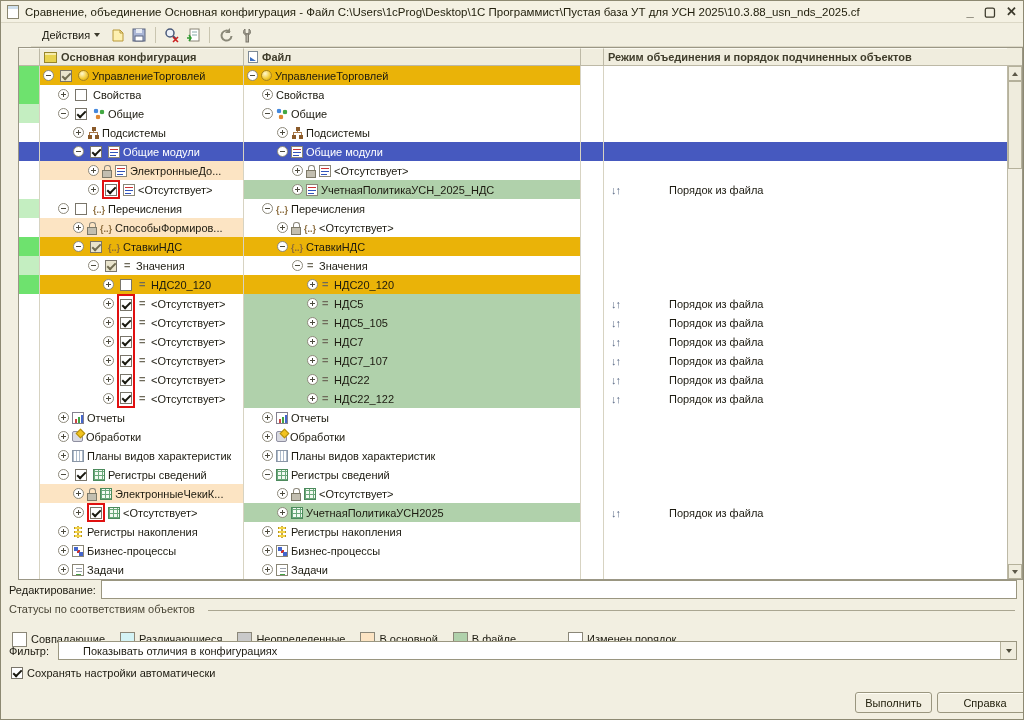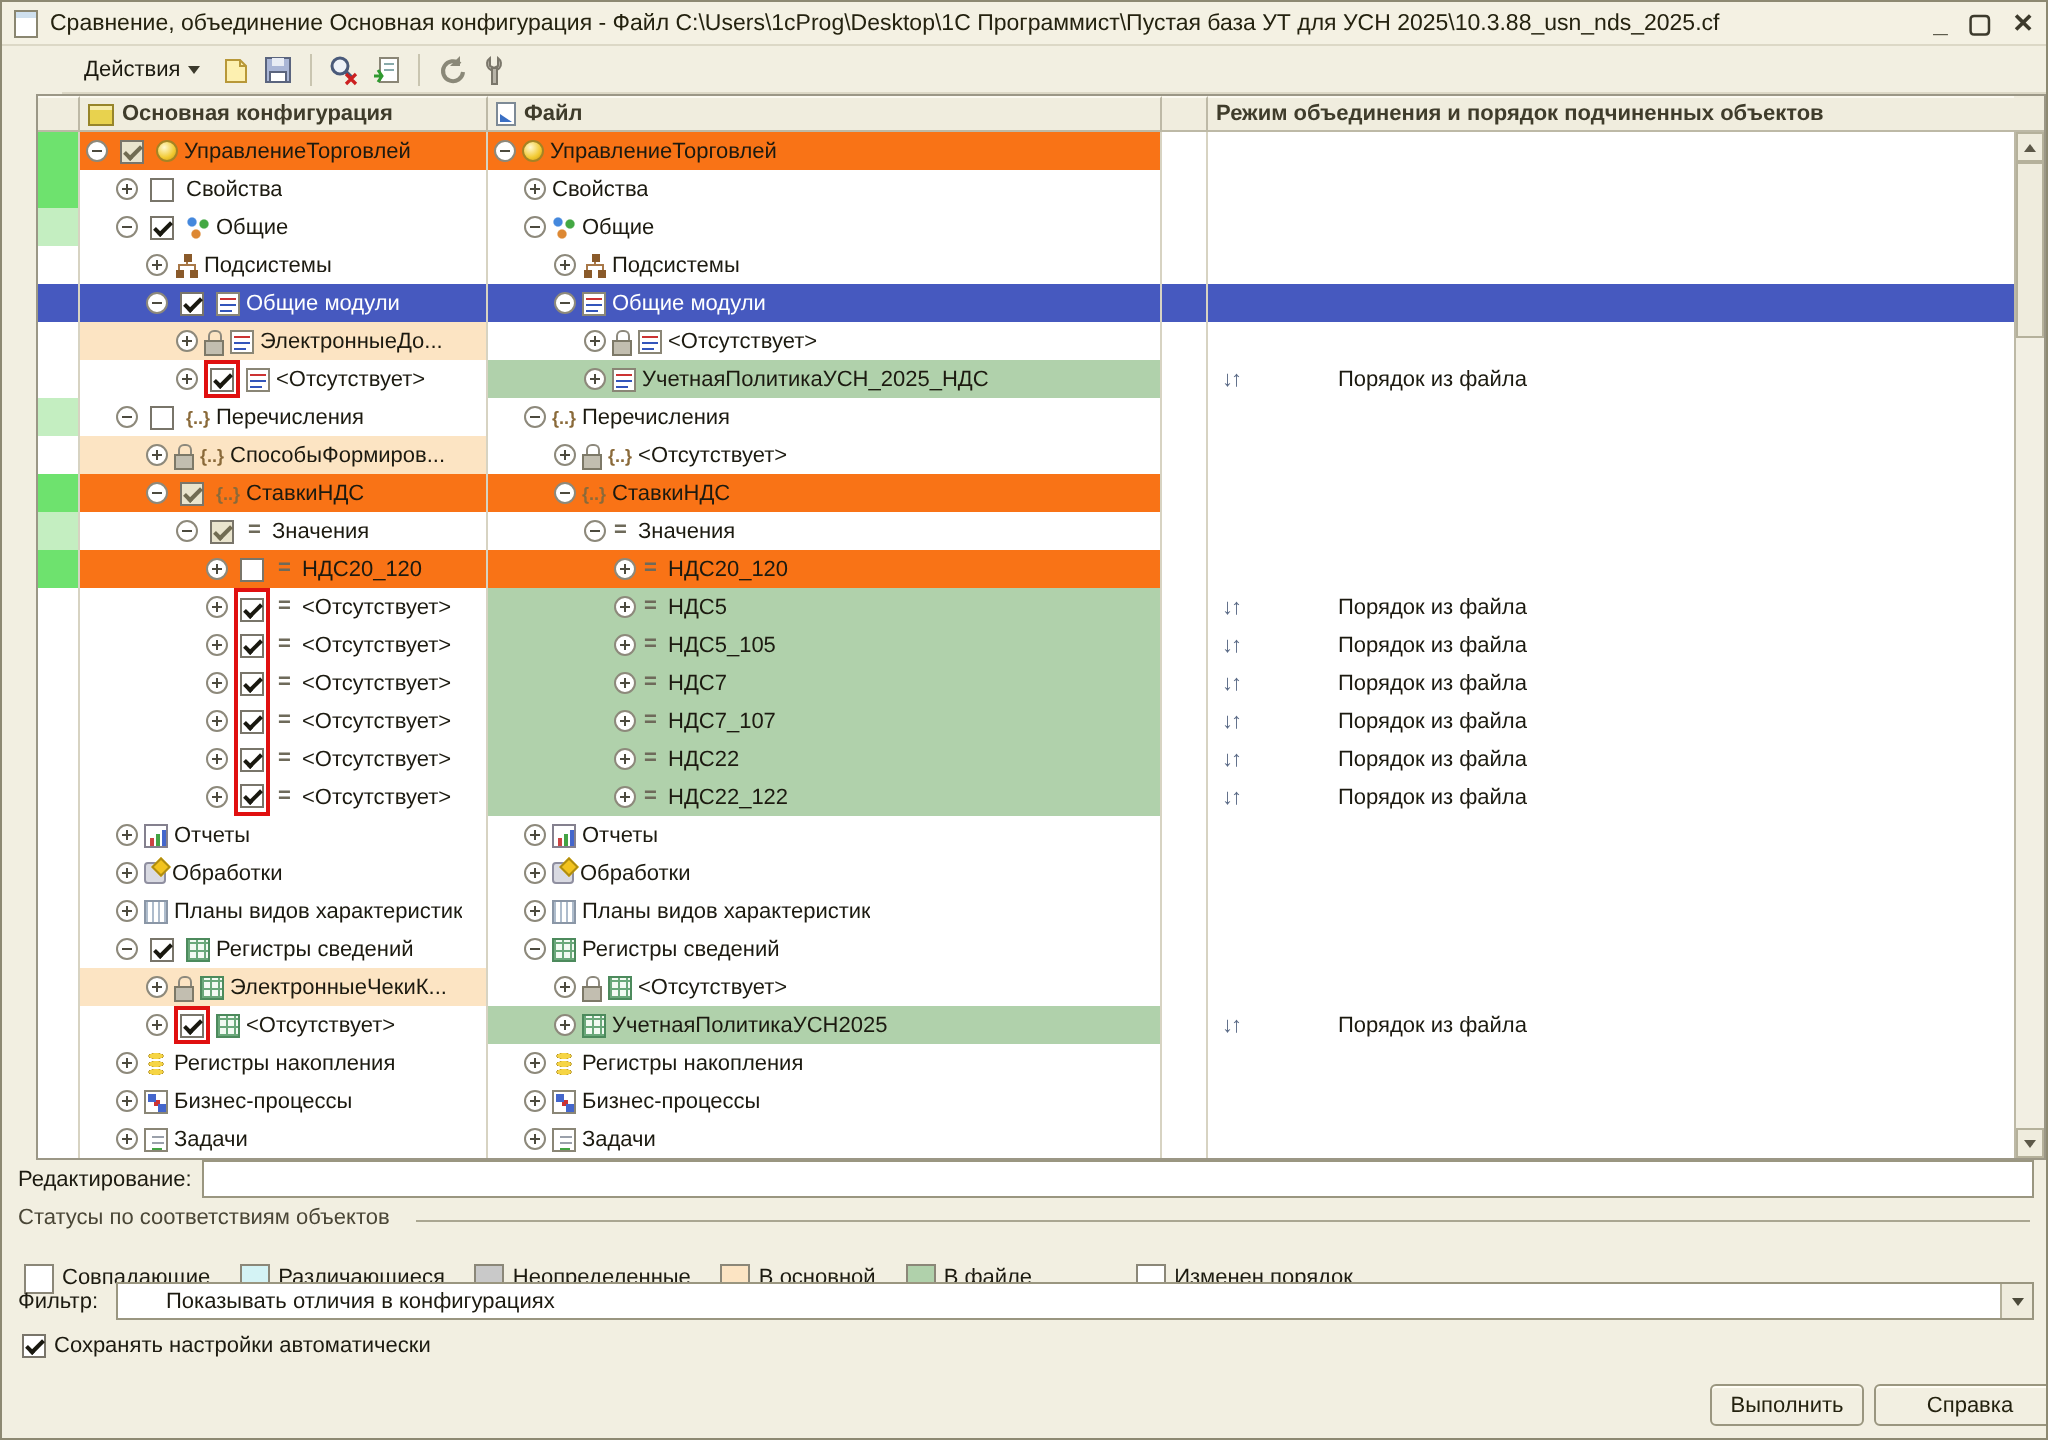--- a/index.html
+++ b/index.html
@@ -32,21 +32,21 @@
   .h-scroll{width:15px;border-right:none;background:#f0edde;border-bottom:1px solid #bdb9a6;}
   .gbody-wrap{display:flex;height:513px;}
   .tbody{width:988px;position:relative;}
   .trow{display:flex;height:19px;}
   .tcell{height:19px;display:flex;align-items:center;border-right:1px solid #d7d3c2;overflow:hidden;white-space:nowrap;flex:none;gap:3px;}
   .strip{width:21px;}
   .cmain{width:204px;}
   .cfile{width:337px;}
   .cnarrow{width:23px;}
   .cmode{flex:1;padding-left:7px;border-right:none;gap:5px;}
-  .bg-c{background:#f97316;}
+  .bg-c{background:#eab308;}
   .bg-p{background:#fce4c3;}
   .bg-g{background:#b0d1ab;}
   .s-g{background:#6ee26e;}
   .s-pg{background:#c4eec1;}
   .sel .tcell{background:#4659bf;color:#fff;}
   .lbl{overflow:hidden;text-overflow:ellipsis;}
   .updown{color:#5a6a86;font-size:11px;letter-spacing:-1px;}
   .mlabel{color:#1c1a10;margin-left:44px;}
   
   .exp{width:11px;height:11px;border:1px solid #8d897b;border-radius:50%;background:#fff;position:relative;flex:none;}

